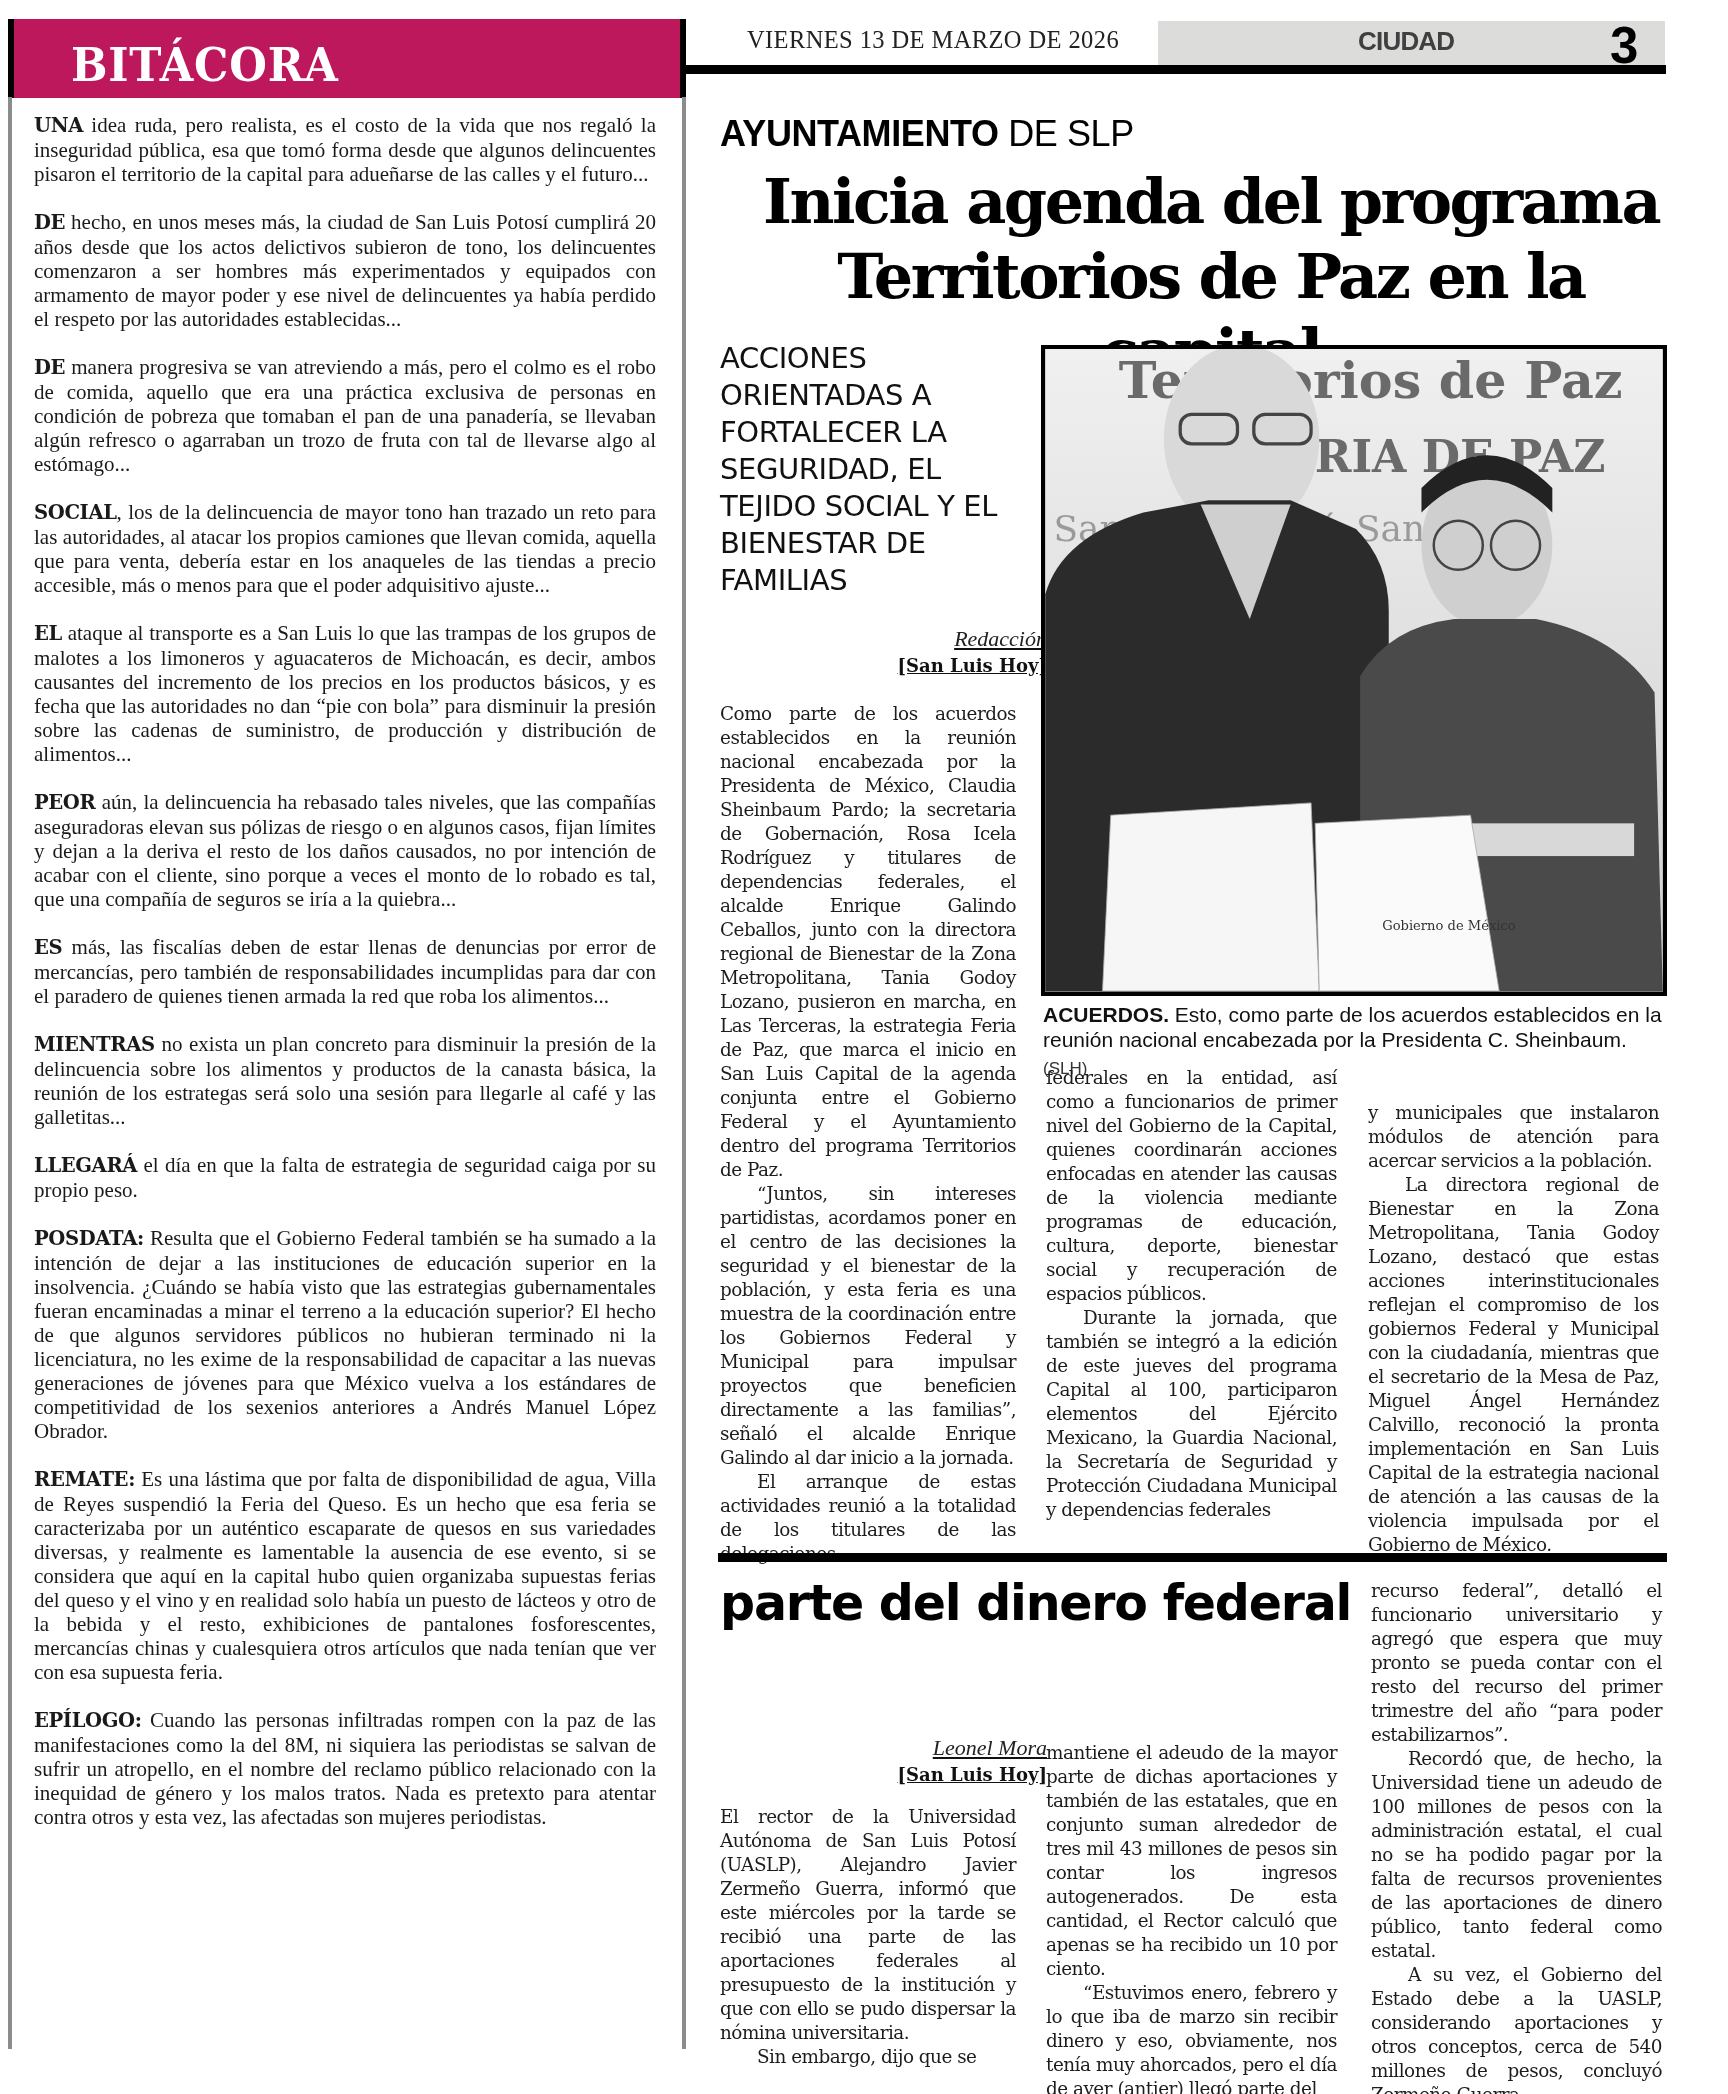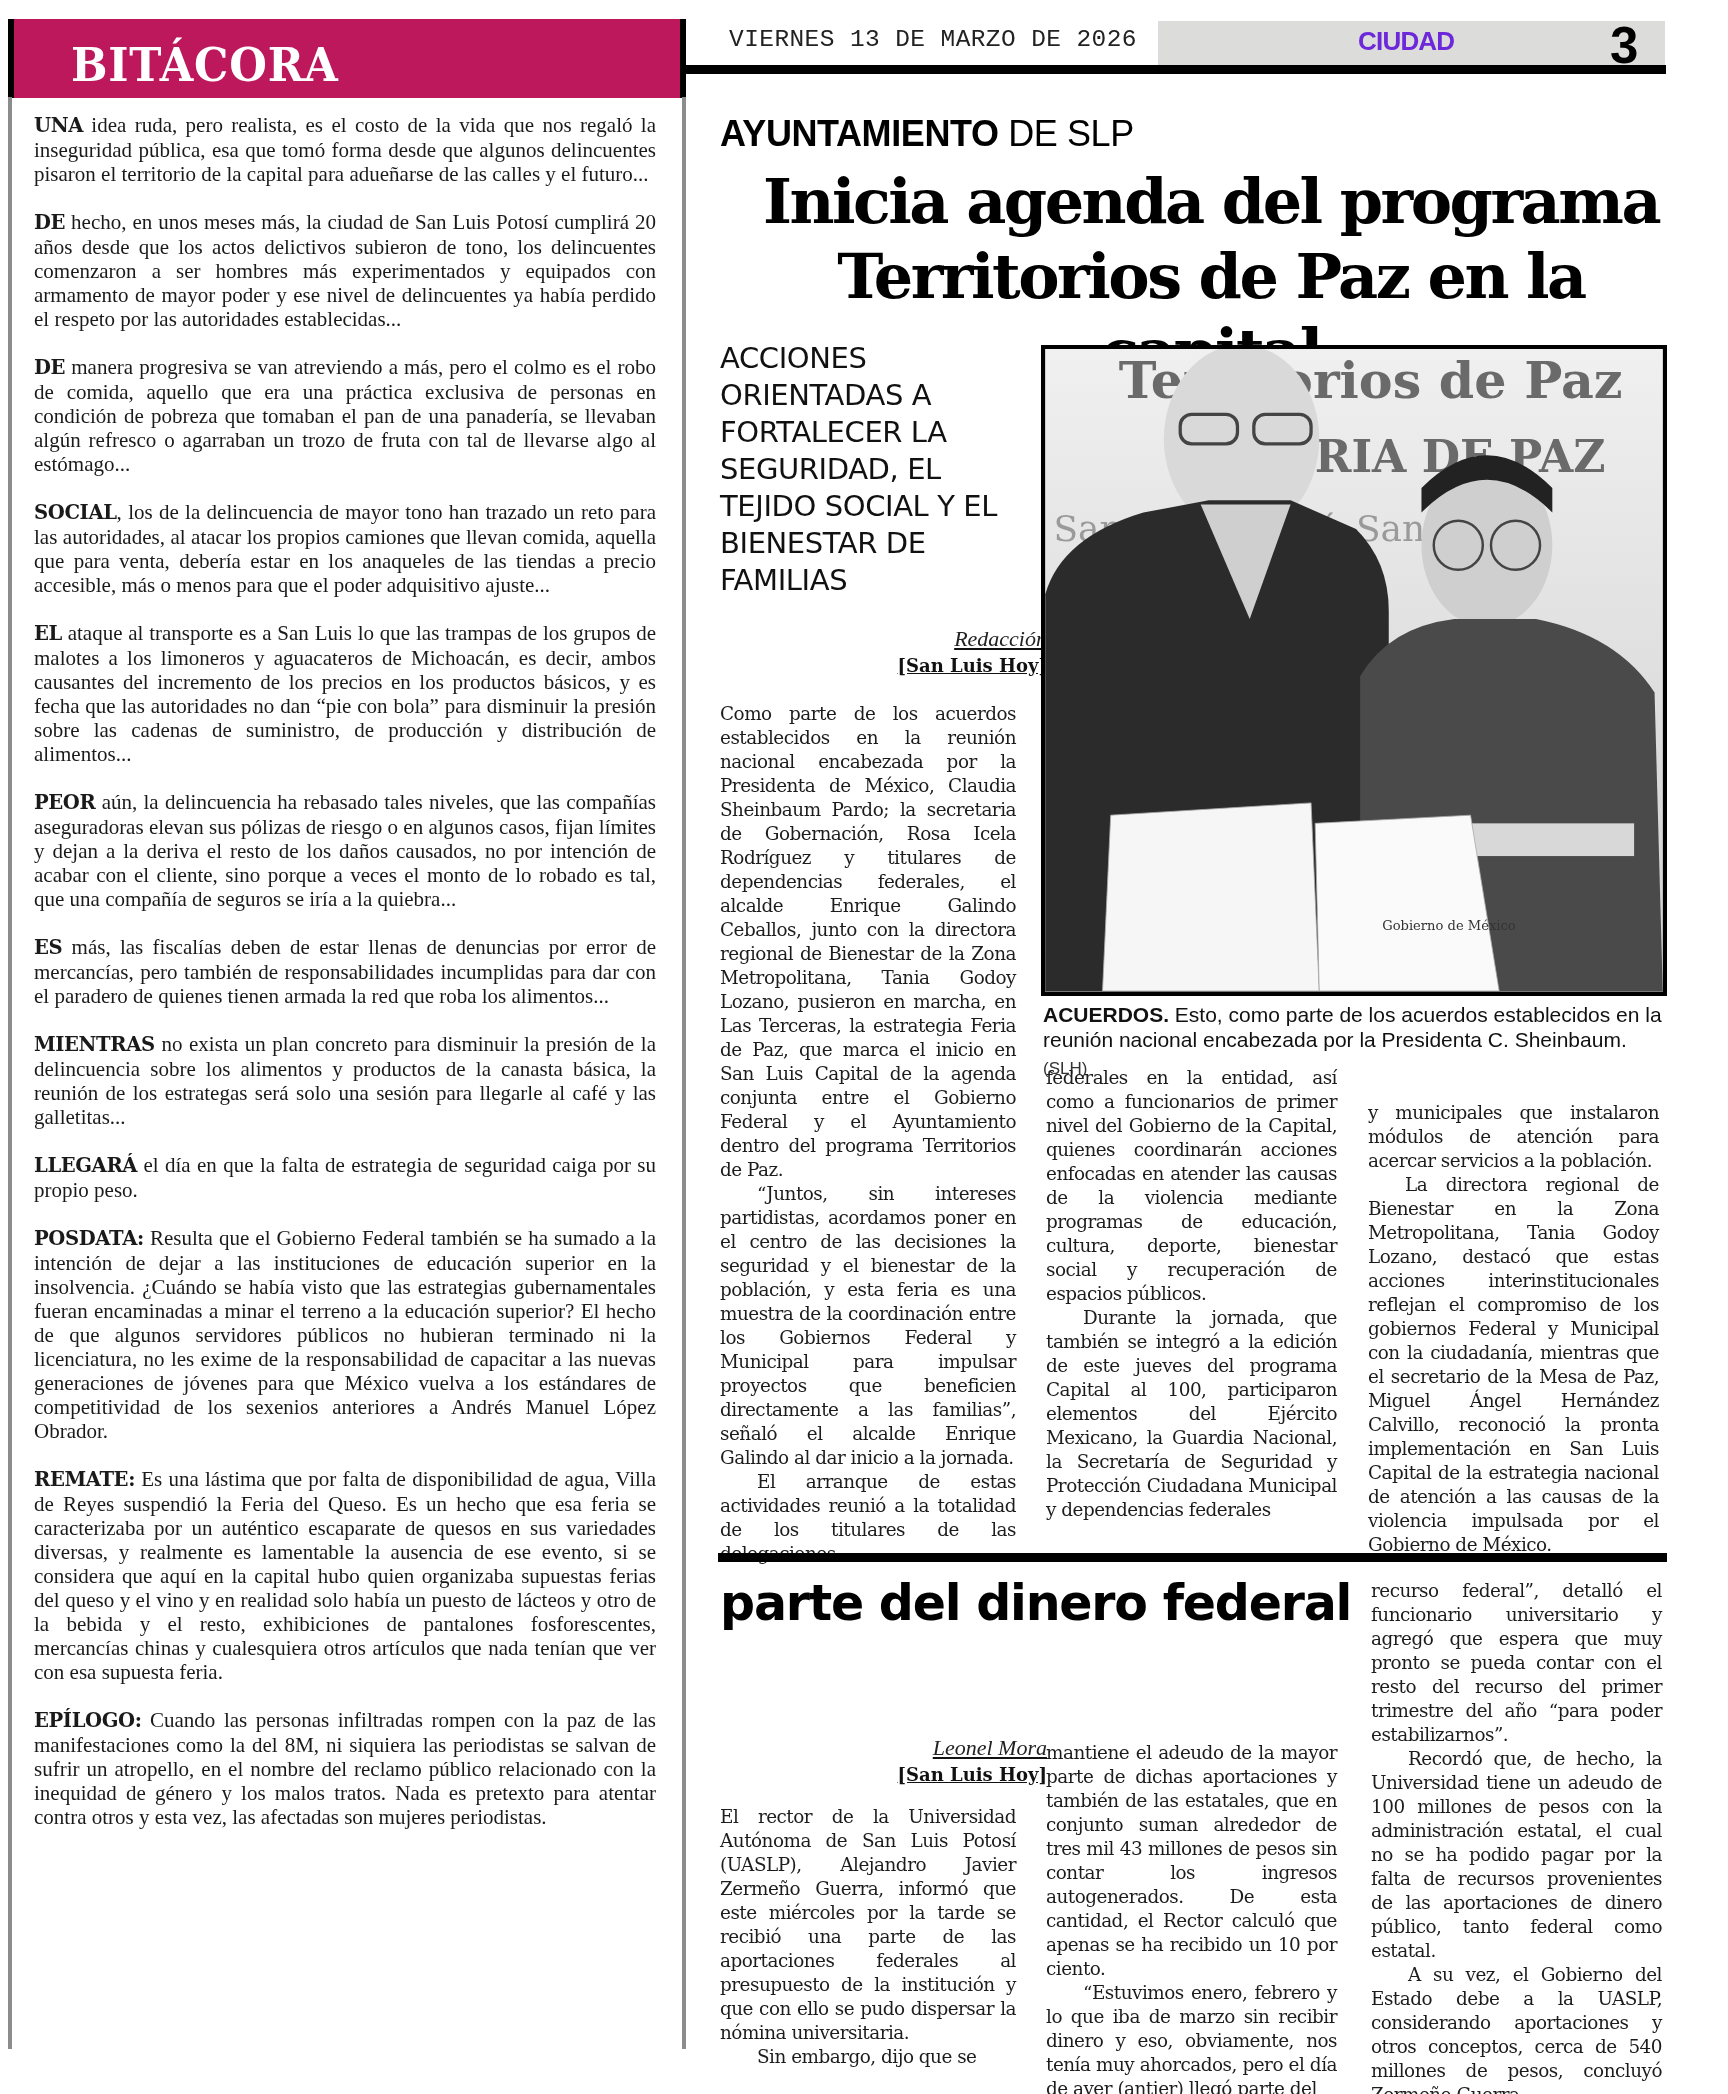--- a/index.html
+++ b/index.html
@@ -8,23 +8,23 @@
 
   
   .bitacora-head { position:absolute; left:8.2px; top:19px; width:678px; height:79px; background:#be185d; border-left:6.5px solid #000; border-right:6.5px solid #000; }
   .bitacora-title { position:absolute; left:57px; top:18px; font-family:"DejaVu Serif", serif; font-weight:bold; font-size:47px; color:#fff; letter-spacing:0.8px; transform:scaleX(0.92); transform-origin:left; }
   .bitacora-box { position:absolute; left:8.2px; top:97px; width:678px; height:1952px; border-left:4.1px solid #8c8c8c; border-right:4.1px solid #8c8c8c; }
   .bit-text { position:absolute; left:34px; top:113px; width:622px; font-family:"Liberation Serif", serif; font-size:21px; line-height:24px; text-align:justify; hyphens:auto; color:#1a1a1a; }
   .bit-text p { margin:0 0 24px 0; }
   .bit-text .lead { font-family:"DejaVu Serif", serif; font-weight:bold; font-size:19.6px; letter-spacing:-0.4px; }
 
   
-  .date { position:absolute; left:712px; top:26px; width:442px; text-align:center; font-family:Liberation Mono, monospace; font-size:24.5px; letter-spacing:0.4px; color:#222; }
+  .date { position:absolute; left:712px; top:26px; width:442px; text-align:center; font-family:Liberation Serif, serif; font-size:24.5px; letter-spacing:0.4px; color:#222; }
   .section-box { position:absolute; left:1158px; top:20.5px; width:507px; height:45px; background:#dcdcda; }
-  .section-label { position:absolute; left:1358px; top:26px; font-family:"Liberation Sans", sans-serif; font-weight:bold; font-size:26px; color:#6d28d9; letter-spacing:-0.8px; }
+  .section-label { position:absolute; left:1358px; top:26px; font-family:"Liberation Sans", sans-serif; font-weight:bold; font-size:26px; color:#404040; letter-spacing:-0.8px; }
   .page-num { position:absolute; left:1610px; top:16.4px; font-family:"Liberation Sans", sans-serif; font-weight:bold; font-size:51px; color:#000; }
   .top-rule { position:absolute; left:686px; top:65px; width:980px; height:9px; background:#000; }
 
   
   .kicker { position:absolute; left:720px; top:113px; font-family:"Liberation Sans", sans-serif; font-size:36px; color:#000; letter-spacing:-0.4px; }
   .kicker b { font-weight:bold; }
   .headline { position:absolute; left:720px; top:164px; width:982px; font-family:"DejaVu Serif", serif; font-weight:bold; font-size:62px; line-height:75px; color:#000; letter-spacing:-2.5px;text-align:center; }
   .dek { position:absolute; left:720px; top:340px; width:319px; font-family:"DejaVu Sans", sans-serif; font-size:29px; line-height:37px; color:#111; letter-spacing:-0.4px; }
   .byline { position:absolute; left:720px; width:327px; text-align:right;text-decoration:underline; }
   .byline .name { font-family:"Liberation Serif", serif; font-style:italic; font-size:22px; color:#222; display:block; }

